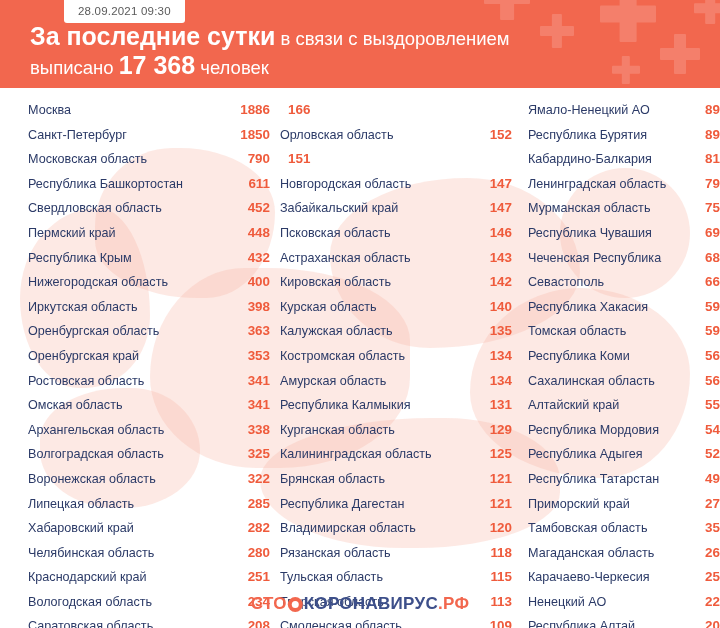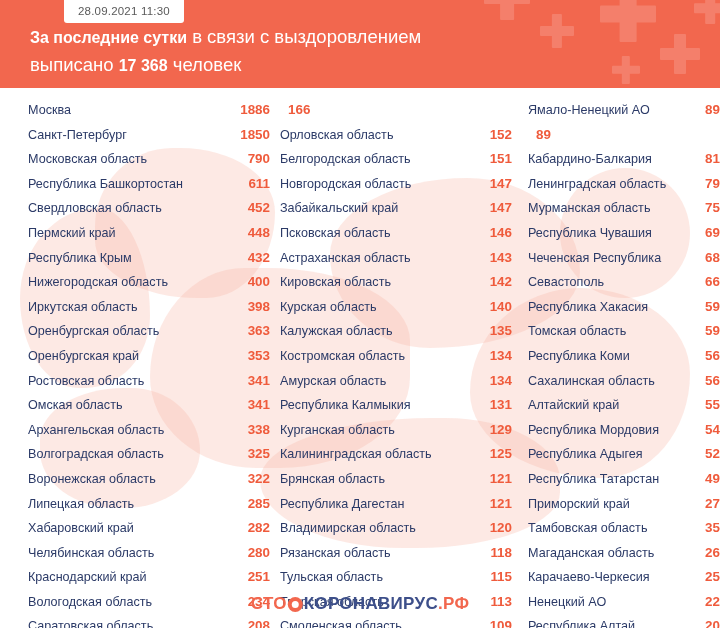--- a/index.html
+++ b/index.html
@@ -67,21 +67,21 @@
     left: 30px;
     top: 23px;
     z-index: 3;
     color: #ffffff;
     font-size: 18.5px;
     line-height: 27px;
     font-weight: normal;
   }
   .hl {
     font-weight: bold;
-    font-size: 16px;
+    font-size: 25px;
   }
   .banner-line2 { white-space: nowrap; }
 
   
   .map-wm {
     position: absolute;
     left: 0; top: 88px;
     width: 720px; height: 500px;
     overflow: hidden;
     z-index: 0;
@@ -199,21 +199,21 @@
 <div class="banner">
   <div class="banner-bg">
     <div class="cross" style="left:484px; top:-26px;  width:46px; height:46px;"></div>
     <div class="cross" style="left:540px; top:14px;   width:34px; height:34px;"></div>
     <div class="cross" style="left:600px; top:-14px;  width:56px; height:56px;"></div>
     <div class="cross" style="left:660px; top:34px;   width:40px; height:40px;"></div>
     <div class="cross" style="left:612px; top:56px;   width:28px; height:28px;"></div>
     <div class="cross" style="left:694px; top:-8px;   width:32px; height:32px;"></div>
   </div>
 
-  <div class="date-badge">28.09.2021 11:30</div>
+  <div class="date-badge">28.09.2021 09:30</div>
 
   <div class="banner-text">
     <div>
       <span class="hl">За последние сутки</span><span> в связи с выздоровлением</span>
     </div>
     <div class="banner-line2">
       <span>выписано </span><span class="hl">17 368</span><span> человек</span>
     </div>
   </div>
 </div>
@@ -314,21 +314,20 @@
 
   <div class="col col2">
     <div class="row">
         <span class="rval">166</span>
       </div>
     <div class="row">
         <span class="rname">Орловская область</span>
         <span class="rval">152</span>
       </div>
     <div class="row">
-        <span class="rname">Белгородская область</span>
         <span class="rval">151</span>
       </div>
     <div class="row">
         <span class="rname">Новгородская область</span>
         <span class="rval">147</span>
       </div>
     <div class="row">
         <span class="rname">Забайкальский край</span>
         <span class="rval">147</span>
       </div>
@@ -402,20 +401,21 @@
       </div>
 
   </div>
 
   <div class="col col3">
     <div class="row">
         <span class="rname">Ямало-Ненецкий АО</span>
         <span class="rval">89</span>
       </div>
     <div class="row">
+        <span class="rname">Республика Бурятия</span>
         <span class="rval">89</span>
       </div>
     <div class="row">
         <span class="rname">Кабардино-Балкария</span>
         <span class="rval">81</span>
       </div>
     <div class="row">
         <span class="rname">Ленинградская область</span>
         <span class="rval">79</span>
       </div>

